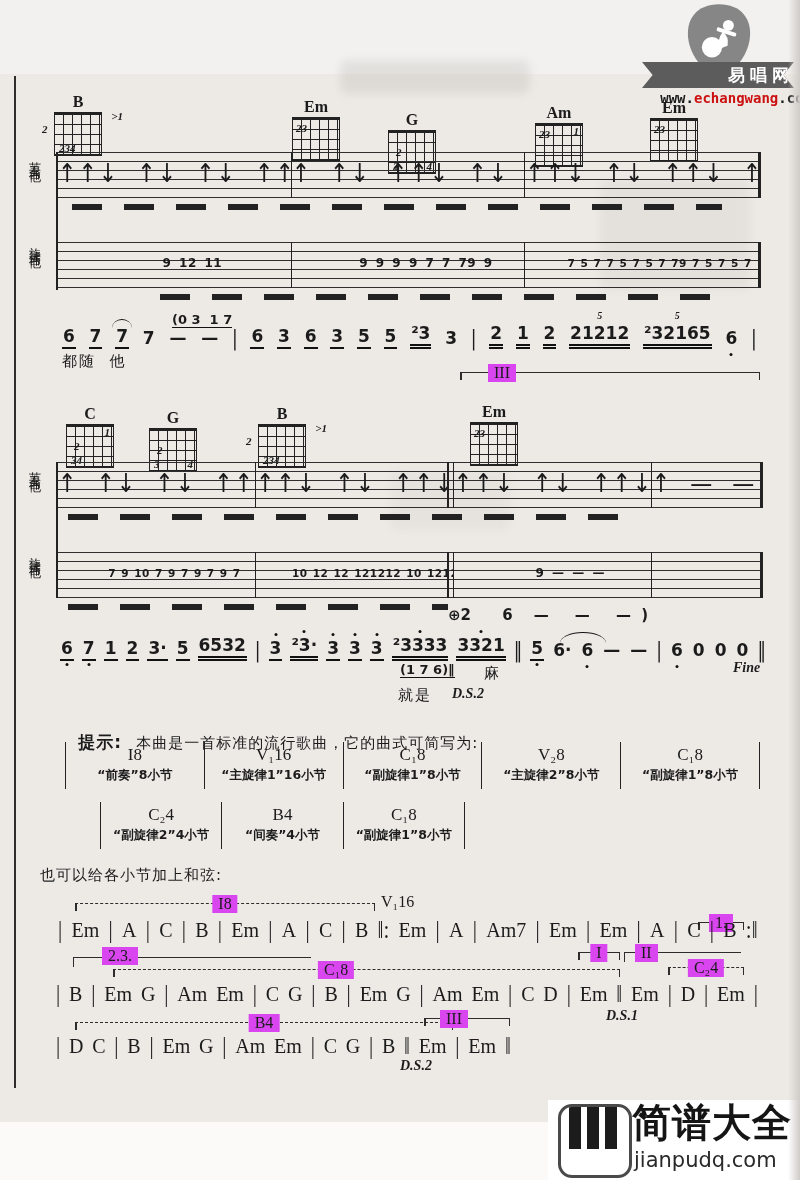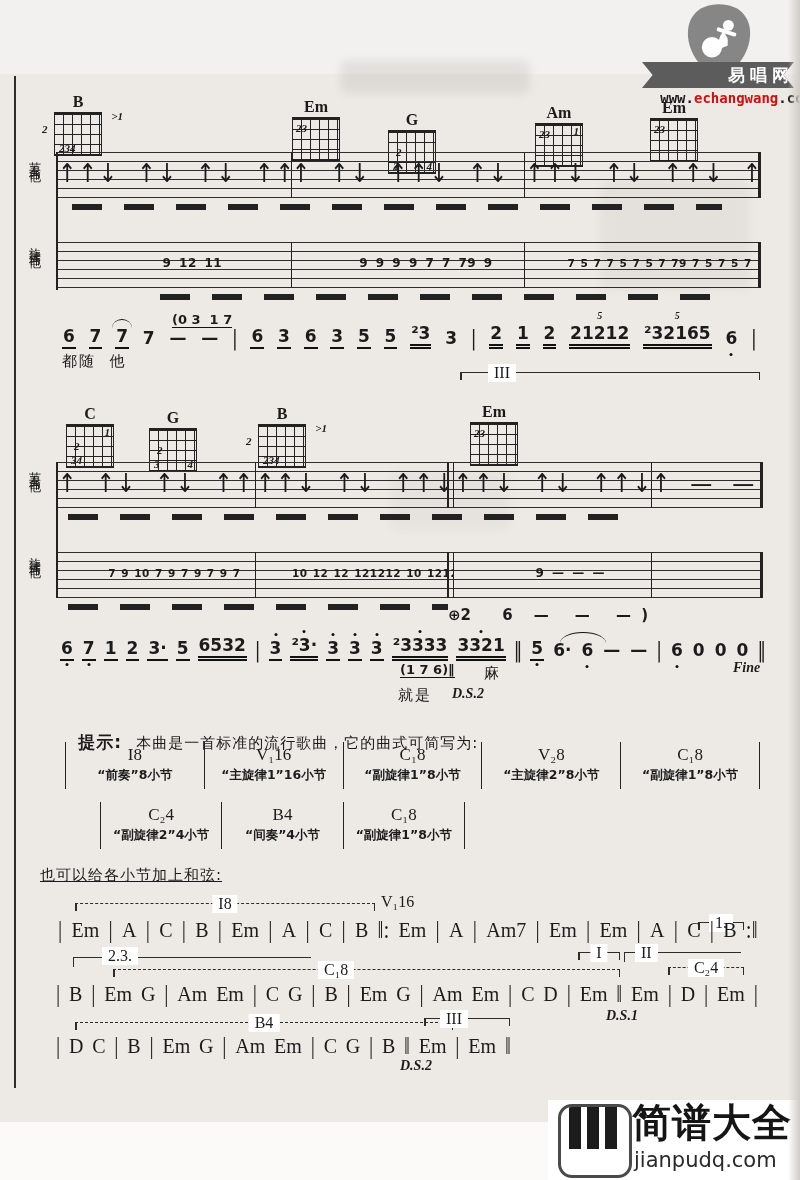--- a/index.html
+++ b/index.html
@@ -74,42 +74,42 @@
   .smallnot{font-weight:bold;font-size:13px;border-bottom:1.5px solid #111;}
   .lyr{font-size:15px;letter-spacing:2px;}
   .ital{font:italic bold 14px "Liberation Serif",serif;}
 
   
   .brk{position:absolute;height:9px;border-top:1.5px solid #2c2c2c;}
   .brk::before,.brk::after{content:"";position:absolute;top:-1px;width:1.5px;height:8px;background:#2c2c2c;}
   .brk::before{left:0;} .brk::after{right:0;}
   .brk.dashed{border-top-style:dashed;}
   .brk.noticks::before,.brk.noticks::after{display:none;}
-  .blabel{position:absolute;top:-9px;left:50%;transform:translateX(-50%);background:#ffffff;
+  .blabel{position:absolute;top:-9px;left:50%;transform:translateX(-50%);background:#d946ef;
         padding:0 6px;font:16px "Liberation Serif","DejaVu Sans",serif;line-height:1.1;white-space:nowrap;text-align:right;}
   .blabel.lft{left:28px;transform:none;}
   .plainlab{position:absolute;font:16px "Liberation Serif","DejaVu Sans",serif;white-space:nowrap;}
 
   
   .frow{position:absolute;display:flex;}
   .fcell{flex:1;border-left:1.5px solid #222;text-align:center;padding:3px 6px 5px;}
   .frow .fcell:last-child{border-right:1.5px solid #222;}
   .fl{font:17px "Liberation Serif","DejaVu Sans",serif;line-height:1.2;}
   .fd{font-weight:bold;font-size:12.5px;margin-top:2px;white-space:nowrap;}
 
   
   .crow{position:absolute;display:flex;justify-content:space-between;align-items:baseline;
         font-family:"Liberation Serif","DejaVu Sans",serif;font-size:20px;}
   .ctok{white-space:nowrap;}
   .ctok.bar{transform:scaleY(1.2);font-size:21px;}
   .dslab{position:absolute;font:italic bold 14px "Liberation Serif",serif;}
 
   .tiptitle{font-weight:bold;font-size:17px;letter-spacing:1px;}
   .tipbody{font-size:15px;letter-spacing:1px;margin-top:28px;}
-  .introline{position:absolute;font-size:15px;letter-spacing:1px;text-decoration:underline;}
+  .introline{position:absolute;font-size:15px;letter-spacing:1px;}
   .btext{position:absolute;font-size:15px;letter-spacing:1px;white-space:nowrap;}
   .umark{border-bottom:2px solid #111;}
 
   
   .toplogo{position:absolute;left:638px;top:0;width:162px;height:118px;text-align:right;}
   .ribbon{position:absolute;left:4px;top:62px;width:152px;height:26px;background:#5c5c5c;
         clip-path:polygon(0 0,100% 0,93% 50%,100% 100%,0 100%,7% 50%);
         color:#fff;font-weight:bold;font-size:17px;letter-spacing:5px;line-height:26px;}
   .tlurl{position:absolute;left:-12px;top:90px;width:186px;font-family:"DejaVu Sans Mono","Liberation Mono",monospace;
         font-weight:bold;font-size:14px;letter-spacing:0;}

